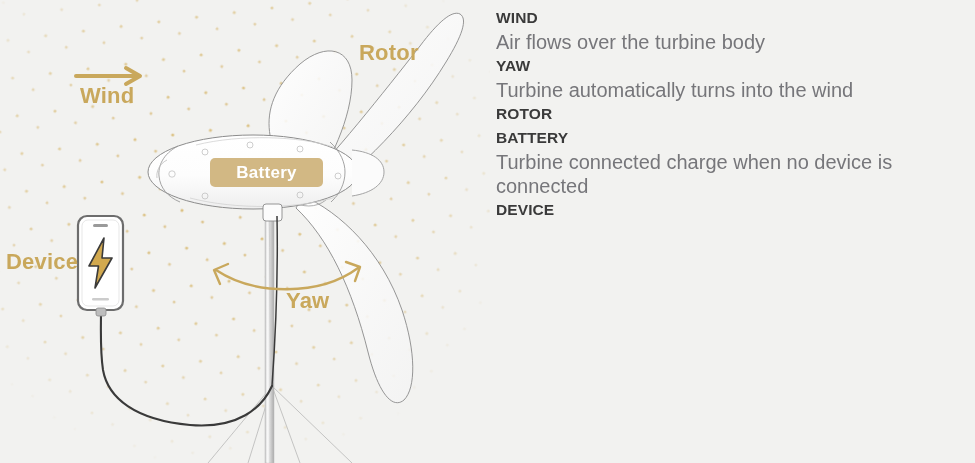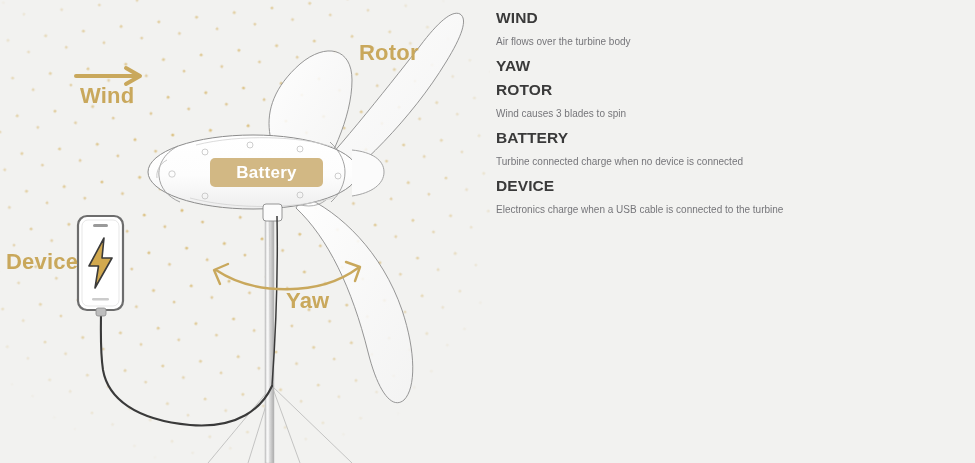--- a/index.html
+++ b/index.html
@@ -81,21 +81,21 @@
   .legend-entry { margin: 0; }
   .legend-term {
     color: #3a3a3a;
     font-size: 15.5px;
     font-weight: 700;
     line-height: 24px;
     letter-spacing: .1px;
   }
   .legend-desc {
     color: #76767a;
-    font-size: 10px;
+    font-size: 20px;
     font-weight: 400;
     line-height: 24px;
   }
 </style>
 </head>
 <body>
 
 <div id="page">
 
   <div id="illustration">
@@ -241,28 +241,27 @@
   </div>
 
   <div id="legend">
 
   <div class="legend-entry">
         <div class="legend-term">WIND</div>
         <div class="legend-desc">Air flows over the turbine body</div>
       </div>
       <div class="legend-entry">
         <div class="legend-term">YAW</div>
+        <div class="legend-desc">Turbine automatically turns into the wind</div>
       </div>
       <div class="legend-entry">
         <div class="legend-term">ROTOR</div>
-        <div class="legend-desc">Wind causes 3 blades to spin</div>
       </div>
       <div class="legend-entry">
         <div class="legend-term">BATTERY</div>
         <div class="legend-desc">Turbine connected charge when no device is connected</div>
       </div>
       <div class="legend-entry">
         <div class="legend-term">DEVICE</div>
-        <div class="legend-desc">Electronics charge when a USB cable is connected to the turbine</div>
       </div>
     </div>
 
 </div>
 
 </body></html>

